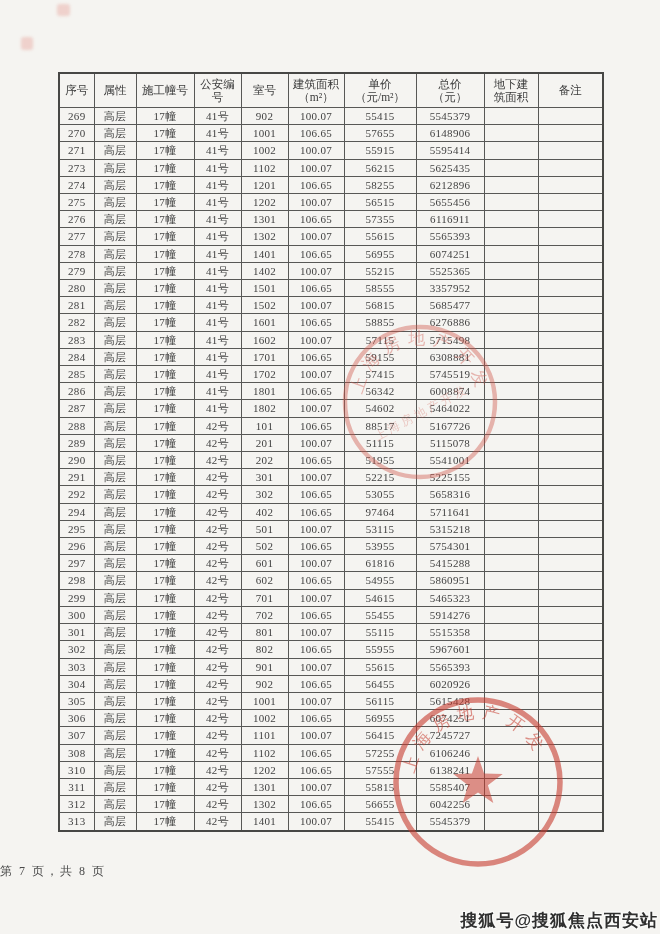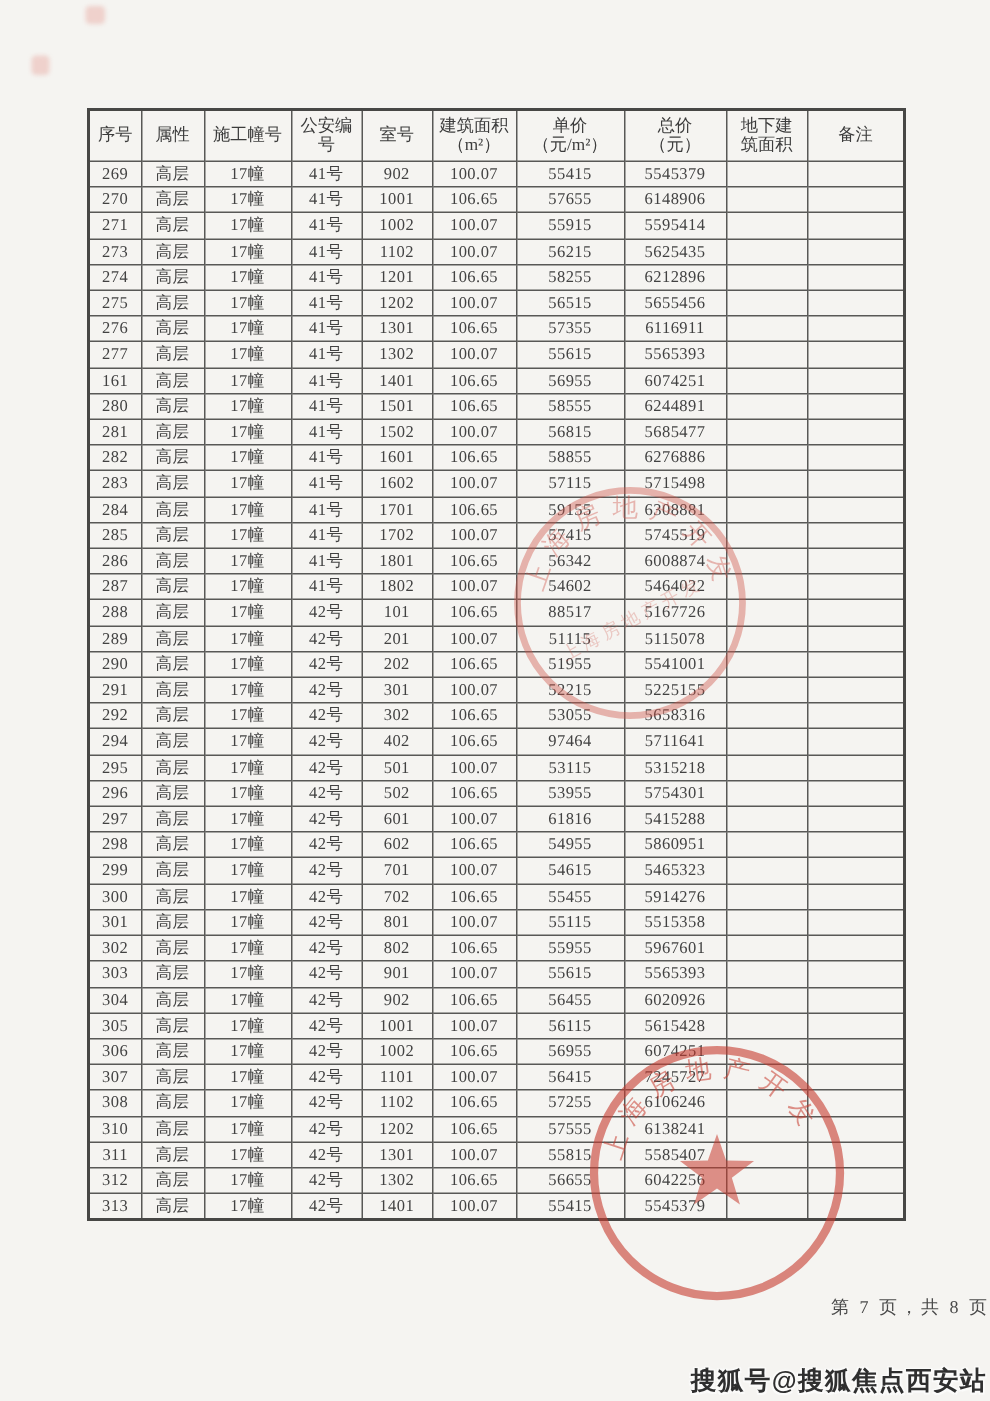--- a/index.html
+++ b/index.html
@@ -46,21 +46,21 @@
   table.price td{
     height:16.2px;
     font-size:11px;
     line-height:16.2px;
     color:#424242;
     letter-spacing:0.3px;
   }
   .footer{
     position:absolute;
     left:0;top:863px;width:660px;
-    text-align:right;
+    text-align:left;
     font-size:12px;
     letter-spacing:2px;
     color:#4a4a4a;
   }
   .watermark{
     position:absolute;
     right:2px;bottom:2px;
     font-family:"Liberation Sans","DejaVu Sans",sans-serif;
     font-weight:bold;
     font-size:17px;
@@ -209,40 +209,52 @@
           <td>17幢</td>
           <td>41号</td>
           <td>1302</td>
           <td>100.07</td>
           <td>55615</td>
           <td>5565393</td>
           <td></td>
           <td></td>
         </tr>
         <tr>
-          <td>161</td>
+          <td>278</td>
           <td>高层</td>
           <td>17幢</td>
           <td>41号</td>
           <td>1401</td>
           <td>106.65</td>
           <td>56955</td>
           <td>6074251</td>
           <td></td>
           <td></td>
         </tr>
         <tr>
+          <td>279</td>
+          <td>高层</td>
+          <td>17幢</td>
+          <td>41号</td>
+          <td>1402</td>
+          <td>100.07</td>
+          <td>55215</td>
+          <td>5525365</td>
+          <td></td>
+          <td></td>
+        </tr>
+        <tr>
           <td>280</td>
           <td>高层</td>
           <td>17幢</td>
           <td>41号</td>
           <td>1501</td>
           <td>106.65</td>
           <td>58555</td>
-          <td>6244891</td>
+          <td>3357952</td>
           <td></td>
           <td></td>
         </tr>
         <tr>
           <td>281</td>
           <td>高层</td>
           <td>17幢</td>
           <td>41号</td>
           <td>1502</td>
           <td>100.07</td>

